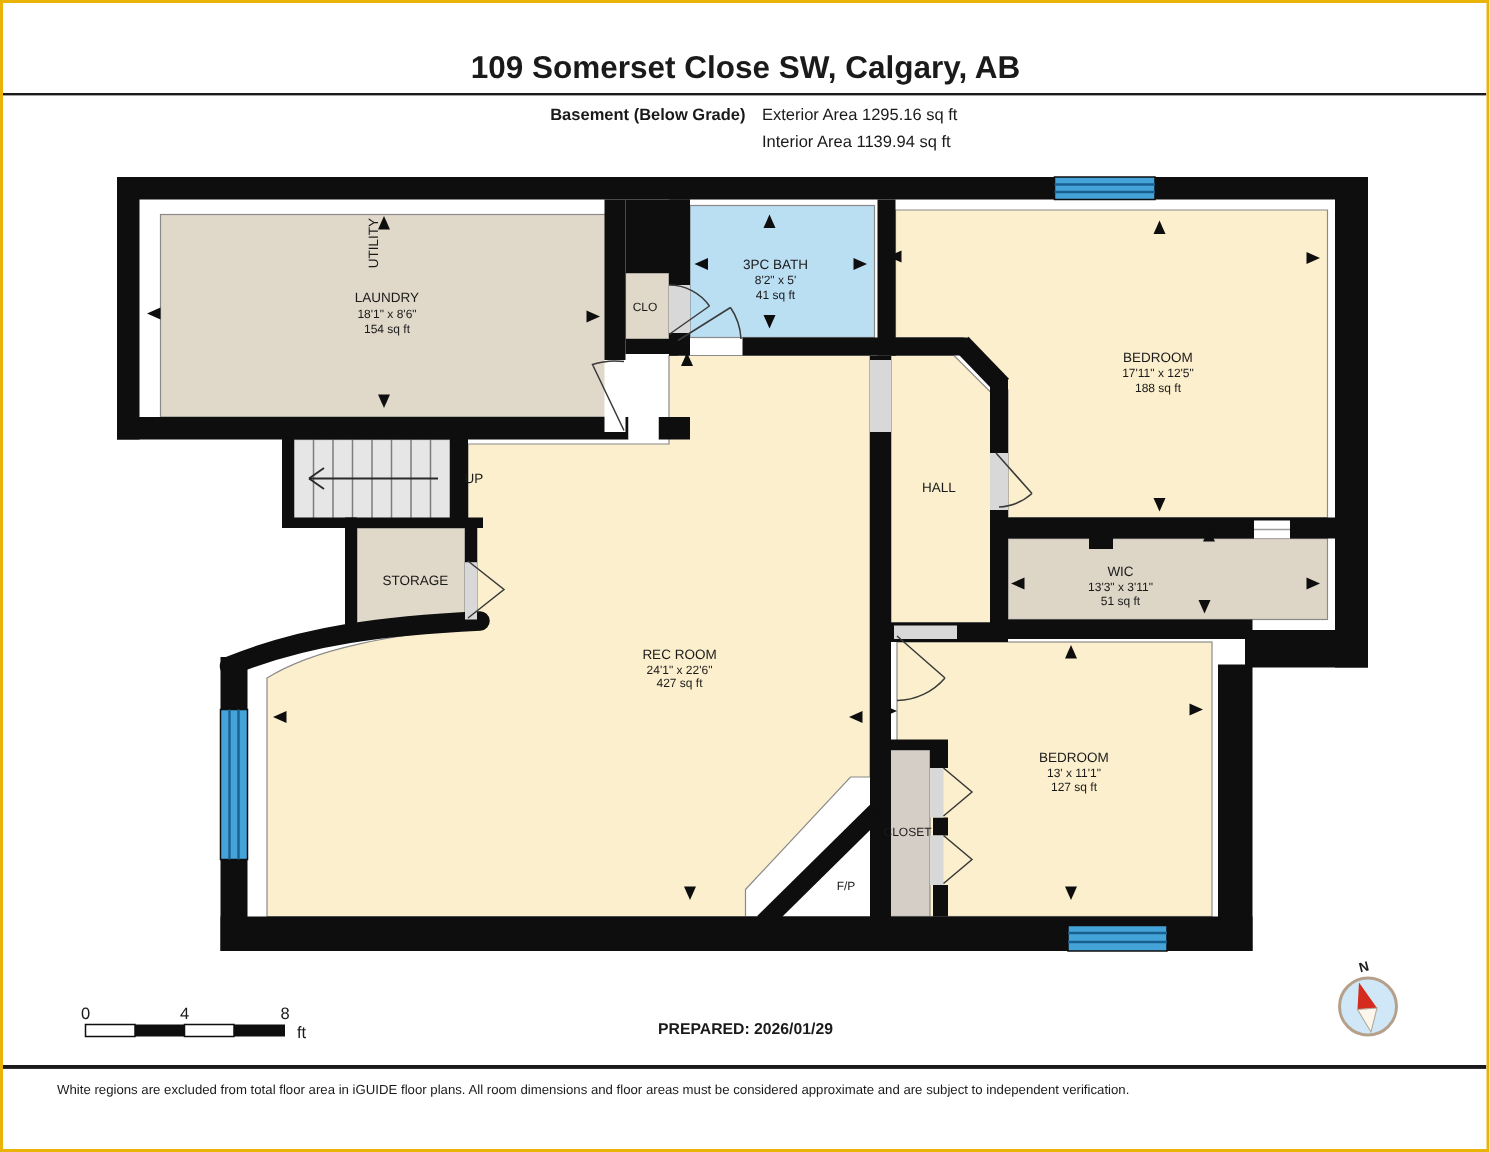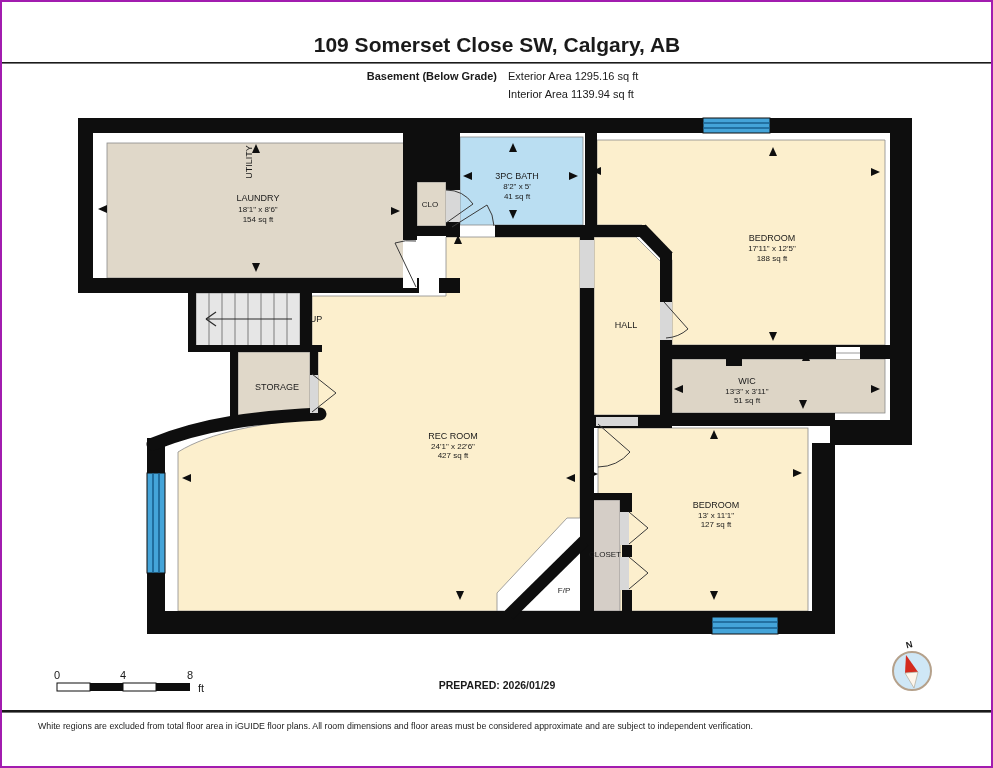--- a/index.html
+++ b/index.html
@@ -1,16 +1,16 @@
 <!DOCTYPE html>
 <html><head>
 <meta charset="utf-8">
 <style>
   html,body{margin:0;padding:0;background:#fff;}
-  #page{position:relative;width:989px;height:764px;background:#ffffff;border:2px solid #a21caf;overflow:hidden;
+  #page{position:relative;width:989px;height:764px;background:#ffffff;border:2px solid #eab308;overflow:hidden;
         font-family:"Liberation Sans", sans-serif;}
   svg{display:block}
   text{fill:#1a1a1a;font-family:"Liberation Sans", sans-serif;}
   .t-title{font-size:21px;font-weight:bold;}
   .t-floor{font-size:11px;font-weight:bold;}
   .t-area{font-size:11px;}
   .t-name{font-size:9px;}
   .t-dim{font-size:8px;}
   .t-small{font-size:8px;}
   .t-up{font-size:9px;}

